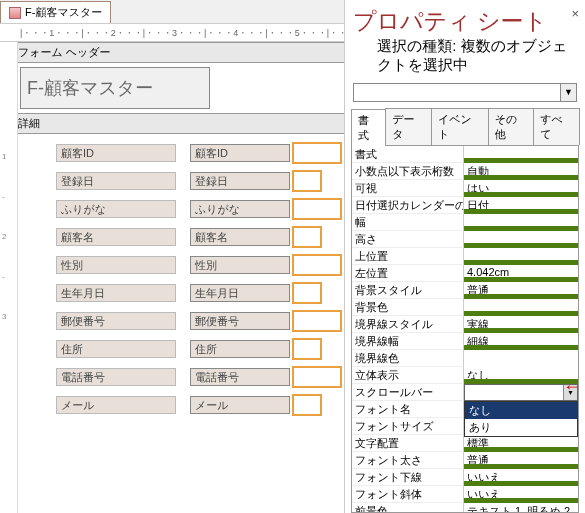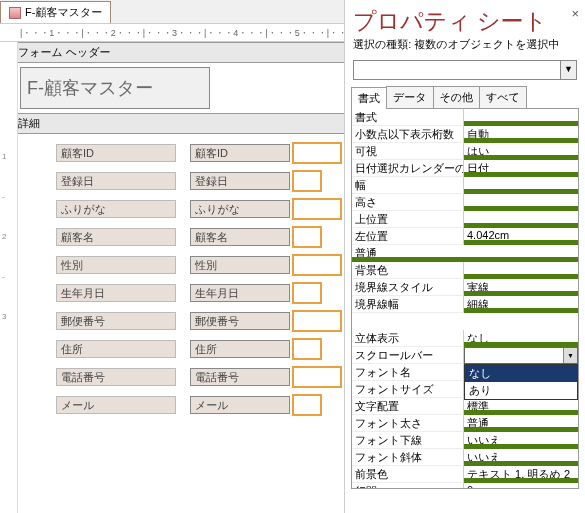--- a/index.html
+++ b/index.html
@@ -29,21 +29,21 @@
 .lab.sel { background: #e8e0d8; }
 .ctl { position: absolute; left: 134px; top: 4px; width: 100px; height: 18px; border: 1px solid #bbb; background: #fff; padding: 1px 4px; font-size: 11px; color: #444; }
 .ctl.sel { background: #e8e0d8; border-color: #888; }
 .seltag { position: absolute; left: 236px; top: 2px; width: 50px; height: 22px; border: 2px solid #e8a040; }
 .seltag2 { position: absolute; left: 236px; top: 2px; width: 30px; height: 22px; border: 2px solid #e8a040; }
 .vruler { position: absolute; left: 0; top: 0; width: 18px; bottom: 0; background: #fff; border-right: 1px solid #ddd; }
 .vruler .tick { position: absolute; left: 2px; font-size: 8px; color: #888; }
 
 
 .prop-title { color: #a03030; font-size: 23px; padding: 6px 8px 0 8px; }
-.prop-sub { font-size: 11px; padding: 0 8px 6px 8px; }
+.prop-sub { font-size: 15px; padding: 0 8px 6px 8px; margin-left: 24px; }
 .close-x { position: absolute; right: 6px; top: 6px; font-size: 13px; color: #555; cursor: pointer; }
 .obj-combo { margin: 2px 8px 6px 8px; height: 20px; border: 1px solid #888; background: #fff; display: flex; }
 .obj-combo .val { flex: 1; padding: 2px 4px; }
 .obj-combo .btn { width: 16px; border-left: 1px solid #888; background: #eee; text-align: center; font-size: 9px; line-height: 16px; }
 
 .prop-tabs { display: flex; margin: 0 6px; border-bottom: 1px solid #999; }
 .prop-tab { border: 1px solid #999; border-bottom: none; padding: 3px 6px; font-size: 11px; background: #f4f4f4; margin-right: -1px; }
 .prop-tab.active { background: #fff; position: relative; top: 1px; }
 
 .prop-grid { margin: 0 6px; border: 1px solid #999; border-top: none; height: 380px; overflow: hidden; }
@@ -146,20 +146,21 @@
     <span class="close-x">×</span>
     <div class="prop-title">プロパティ シート</div>
     <div class="prop-sub">選択の種類: 複数のオブジェクトを選択中</div>
     <div class="obj-combo">
       <div class="val"></div>
       <div class="btn">▼</div>
     </div>
     <div class="prop-tabs" id="prop-tabs">
         <div class="prop-tab active">書式</div>
         <div class="prop-tab">データ</div>
+        <div class="prop-tab">イベント</div>
         <div class="prop-tab">その他</div>
         <div class="prop-tab">すべて</div>
       </div>
     <div class="prop-grid" id="prop-grid" style="position:relative">
         <div class="prow">
           <div class="pn">書式</div>
           <div class="pv"></div>
         </div>
         <div class="prow">
           <div class="pn">小数点以下表示桁数</div>
@@ -183,35 +184,37 @@
         </div>
         <div class="prow">
           <div class="pn">上位置</div>
           <div class="pv"></div>
         </div>
         <div class="prow">
           <div class="pn">左位置</div>
           <div class="pv">4.042cm</div>
         </div>
         <div class="prow">
+          <div class="pn">背景スタイル</div>
           <div class="pv">普通</div>
         </div>
         <div class="prow">
           <div class="pn">背景色</div>
           <div class="pv"></div>
         </div>
         <div class="prow">
           <div class="pn">境界線スタイル</div>
           <div class="pv">実線</div>
         </div>
         <div class="prow">
           <div class="pn">境界線幅</div>
           <div class="pv">細線</div>
         </div>
         <div class="prow">
+          <div class="pn">境界線色</div>
         </div>
         <div class="prow">
           <div class="pn">立体表示</div>
           <div class="pv">なし</div>
         </div>
         <div class="prow active">
           <div class="pn">スクロールバー</div>
           <div class="pv">
             <div class="dd">▾</div>
           </div>

